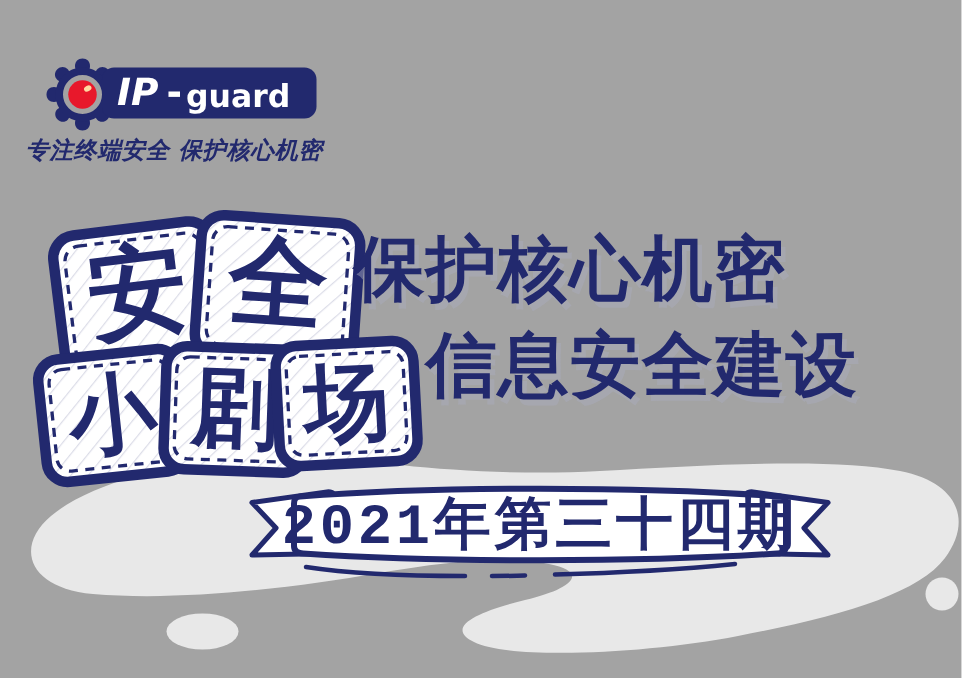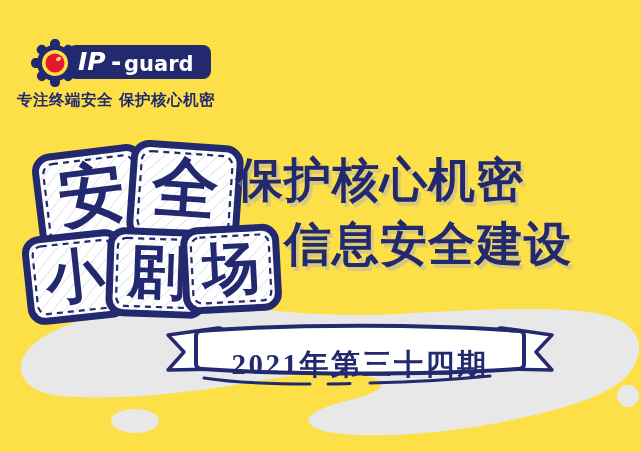--- a/index.html
+++ b/index.html
@@ -8,21 +8,21 @@
     background: #ffffff;
   }
   body {
     font-family: "DejaVu Sans", "Liberation Sans", sans-serif;
   }
   #poster {
     position: relative;
     width: 641px;
     height: 452px;
     overflow: hidden;
-    background: #fde047;
+    background: #a3a3a3;
   }
 
   
   .bg-layer {
     position: absolute;
     inset: 0;
     z-index: 0;
   }
   .bg-layer svg { display: block; }
 
@@ -64,20 +64,21 @@
   }
   .logo-tagline {
     margin-top: 2px;
     text-align: center;
     font-size: 15.5px;
     letter-spacing: 0.5px;
     color: #22296e;
     font-weight: 700;
     font-family: "DejaVu Sans", "Liberation Sans", sans-serif;
     white-space: nowrap;
+    font-style: italic;
   }
 
   
   .boxes-layer {
     position: absolute;
     left: 0;
     top: 0;
     z-index: 8;
   }
 
@@ -109,32 +110,32 @@
     left: 160px;
     top: 318px;
     z-index: 10;
     width: 400px;
     height: 70px;
   }
   .ribbon svg { display: block; }
   .ribbon-text {
     position: absolute;
     left: 0;
-    top: 16px;
+    top: 0;
     width: 400px;
     height: 62px;
     display: flex;
     align-items: center;
     justify-content: center;
-    font-size: 29px;
+    font-size: 38px;
     font-weight: 700;
     color: #22296e;
     letter-spacing: 2.5px;
     white-space: nowrap;
-    font-family: Liberation Serif, serif;
+    font-family: Liberation Mono, monospace;
   }
 </style>
 </head>
 <body>
 
 <div id="poster">
 
   <div class="bg-layer">
     <svg width="641" height="452" viewBox="0 0 641 452" xmlns="http://www.w3.org/2000/svg">
       <g>

